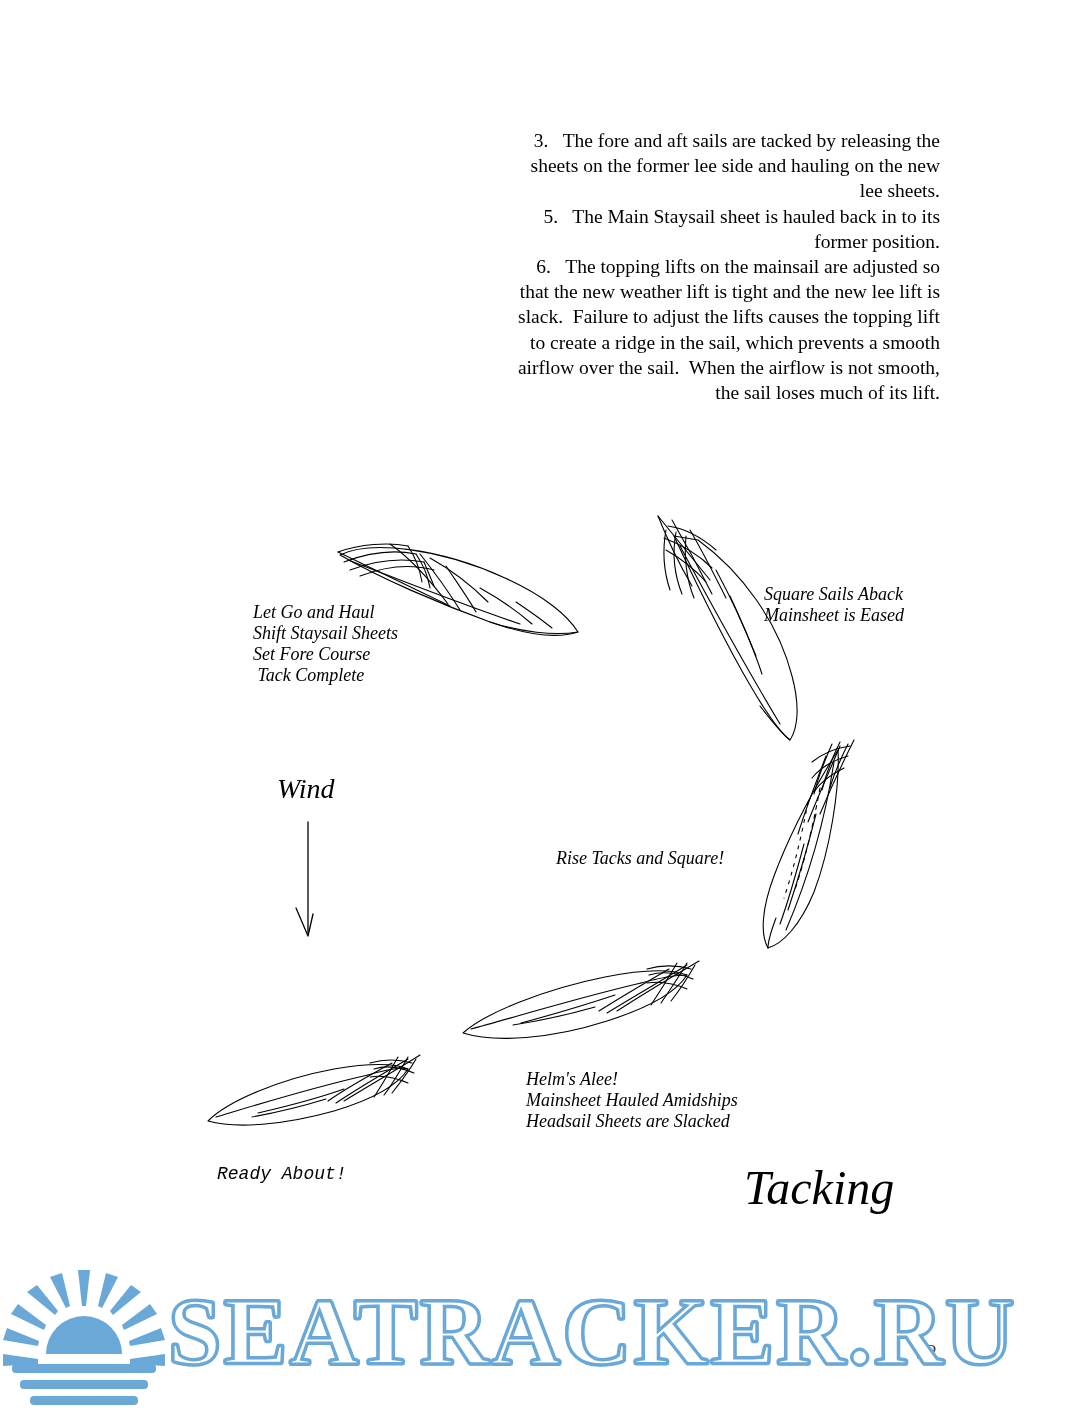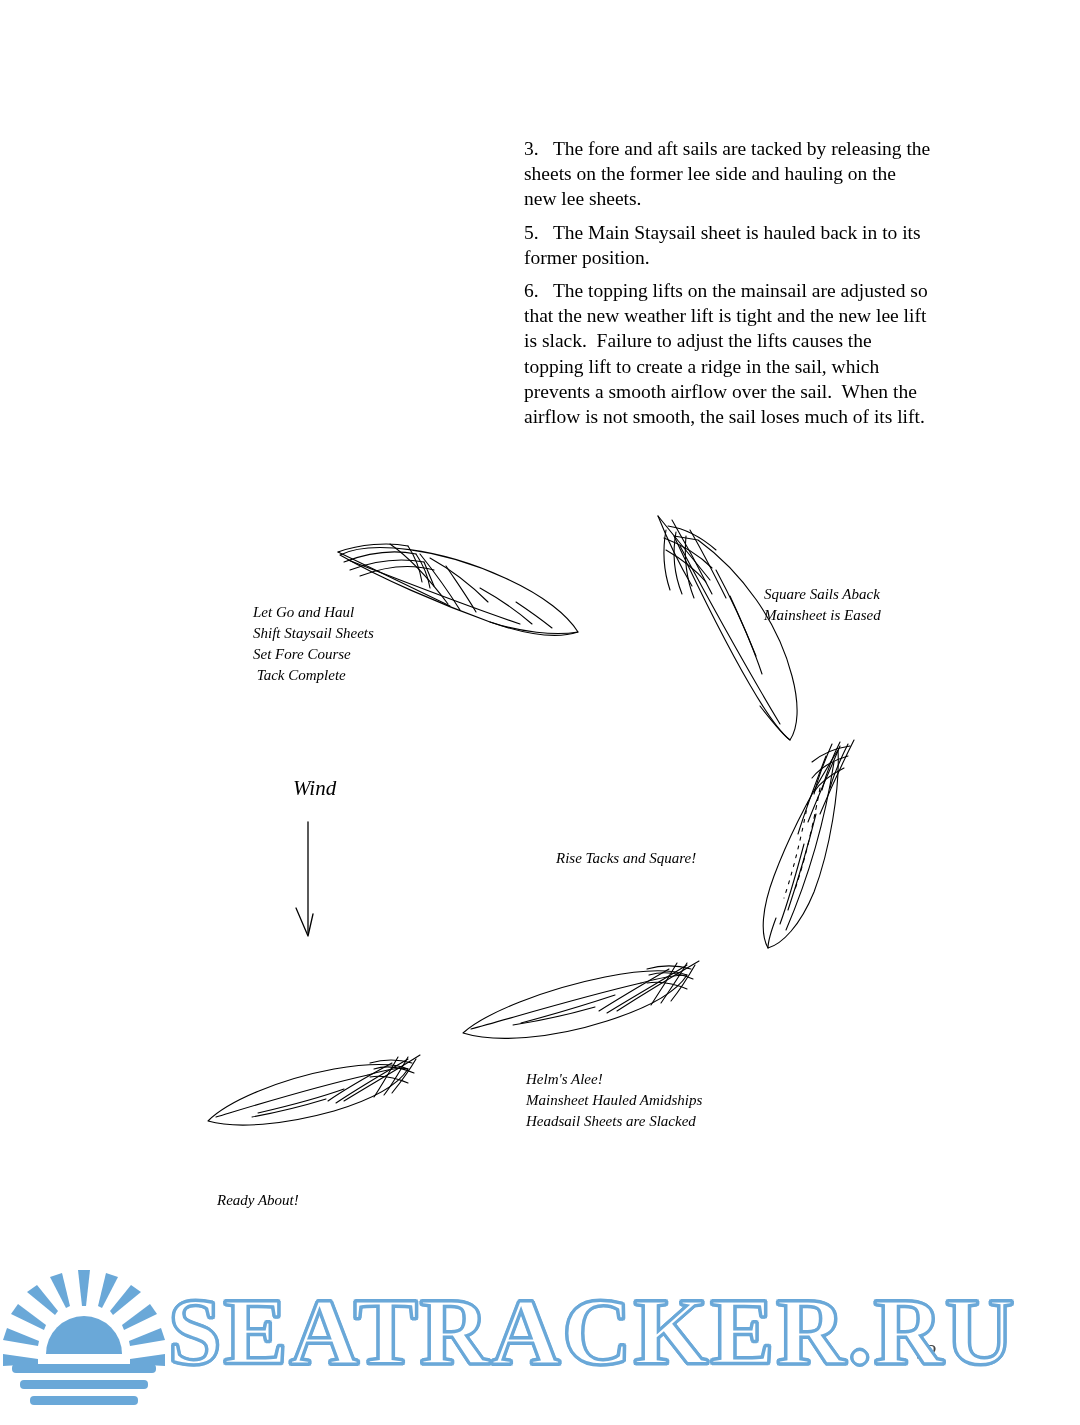--- a/index.html
+++ b/index.html
@@ -21,52 +21,53 @@
     position: absolute;
     left: 516px;
     top: 128px;
     width: 424px;
     font-size: 19.5px;
     line-height: 25.2px;
     text-align: left;
     color: #000;
   }
   #instructions .para {
-    margin: 8px;
+    margin: 0;
     white-space: pre-wrap;
+    text-align: right;
   }
 
   
   #diagram {
     position: absolute;
     left: 0;
     top: 500px;
     width: 1080px;
     height: 760px;
   }
   #diagram svg {
     position: absolute;
     left: 0;
     top: 0;
   }
   .dlabel {
     position: absolute;
     font-family: "Liberation Serif", serif;
     font-style: italic;
-    font-size: 15px;
+    font-size: 18px;
     line-height: 21px;
     color: #000;
     white-space: pre;
   }
   #label-letgo   { left: 253px; top: 102px; }
   #label-square  { left: 764px; top: 84px; }
-  #label-wind    { left: 293px; top: 278px; font-size: 21px; text-align: right; }
+  #label-wind    { left: 277px; top: 278px; font-size: 28px; text-align: right; }
   #label-rise    { left: 556px; top: 348px; }
   #label-helms   { left: 526px; top: 569px; font-family: Liberation Serif, serif; }
-  #label-ready   { left: 217px; top: 690px; }
+  #label-ready   { left: 217px; top: 664px; font-family: Liberation Mono, monospace; }
   #title-tacking {
     position: absolute;
     left: 744px;
     top: 660px;
     font-family: "Liberation Serif", serif;
     font-style: italic;
     font-size: 48px;
     color: #000;
     white-space: pre;
   }
@@ -235,20 +236,21 @@
 Set Fore Course
  Tack Complete</div>
   <div class="dlabel" id="label-square">Square Sails Aback
 Mainsheet is Eased</div>
   <div class="dlabel" id="label-wind">Wind</div>
   <div class="dlabel" id="label-rise">Rise Tacks and Square!</div>
   <div class="dlabel" id="label-helms">Helm's Alee!
 Mainsheet Hauled Amidships
 Headsail Sheets are Slacked</div>
   <div class="dlabel" id="label-ready">Ready About!</div>
+  <div id="title-tacking">Tacking</div>
 </div>
 
 <div id="page-number">52</div>
 
 <div id="watermark">
   <svg width="168" height="150" viewBox="0 0 168 150">
     <g fill="#6aa8d8">
 
       <g transform="translate(84,86)">
         <polygon points="-6,-84 6,-84 2,-48 -2,-48"></polygon>

